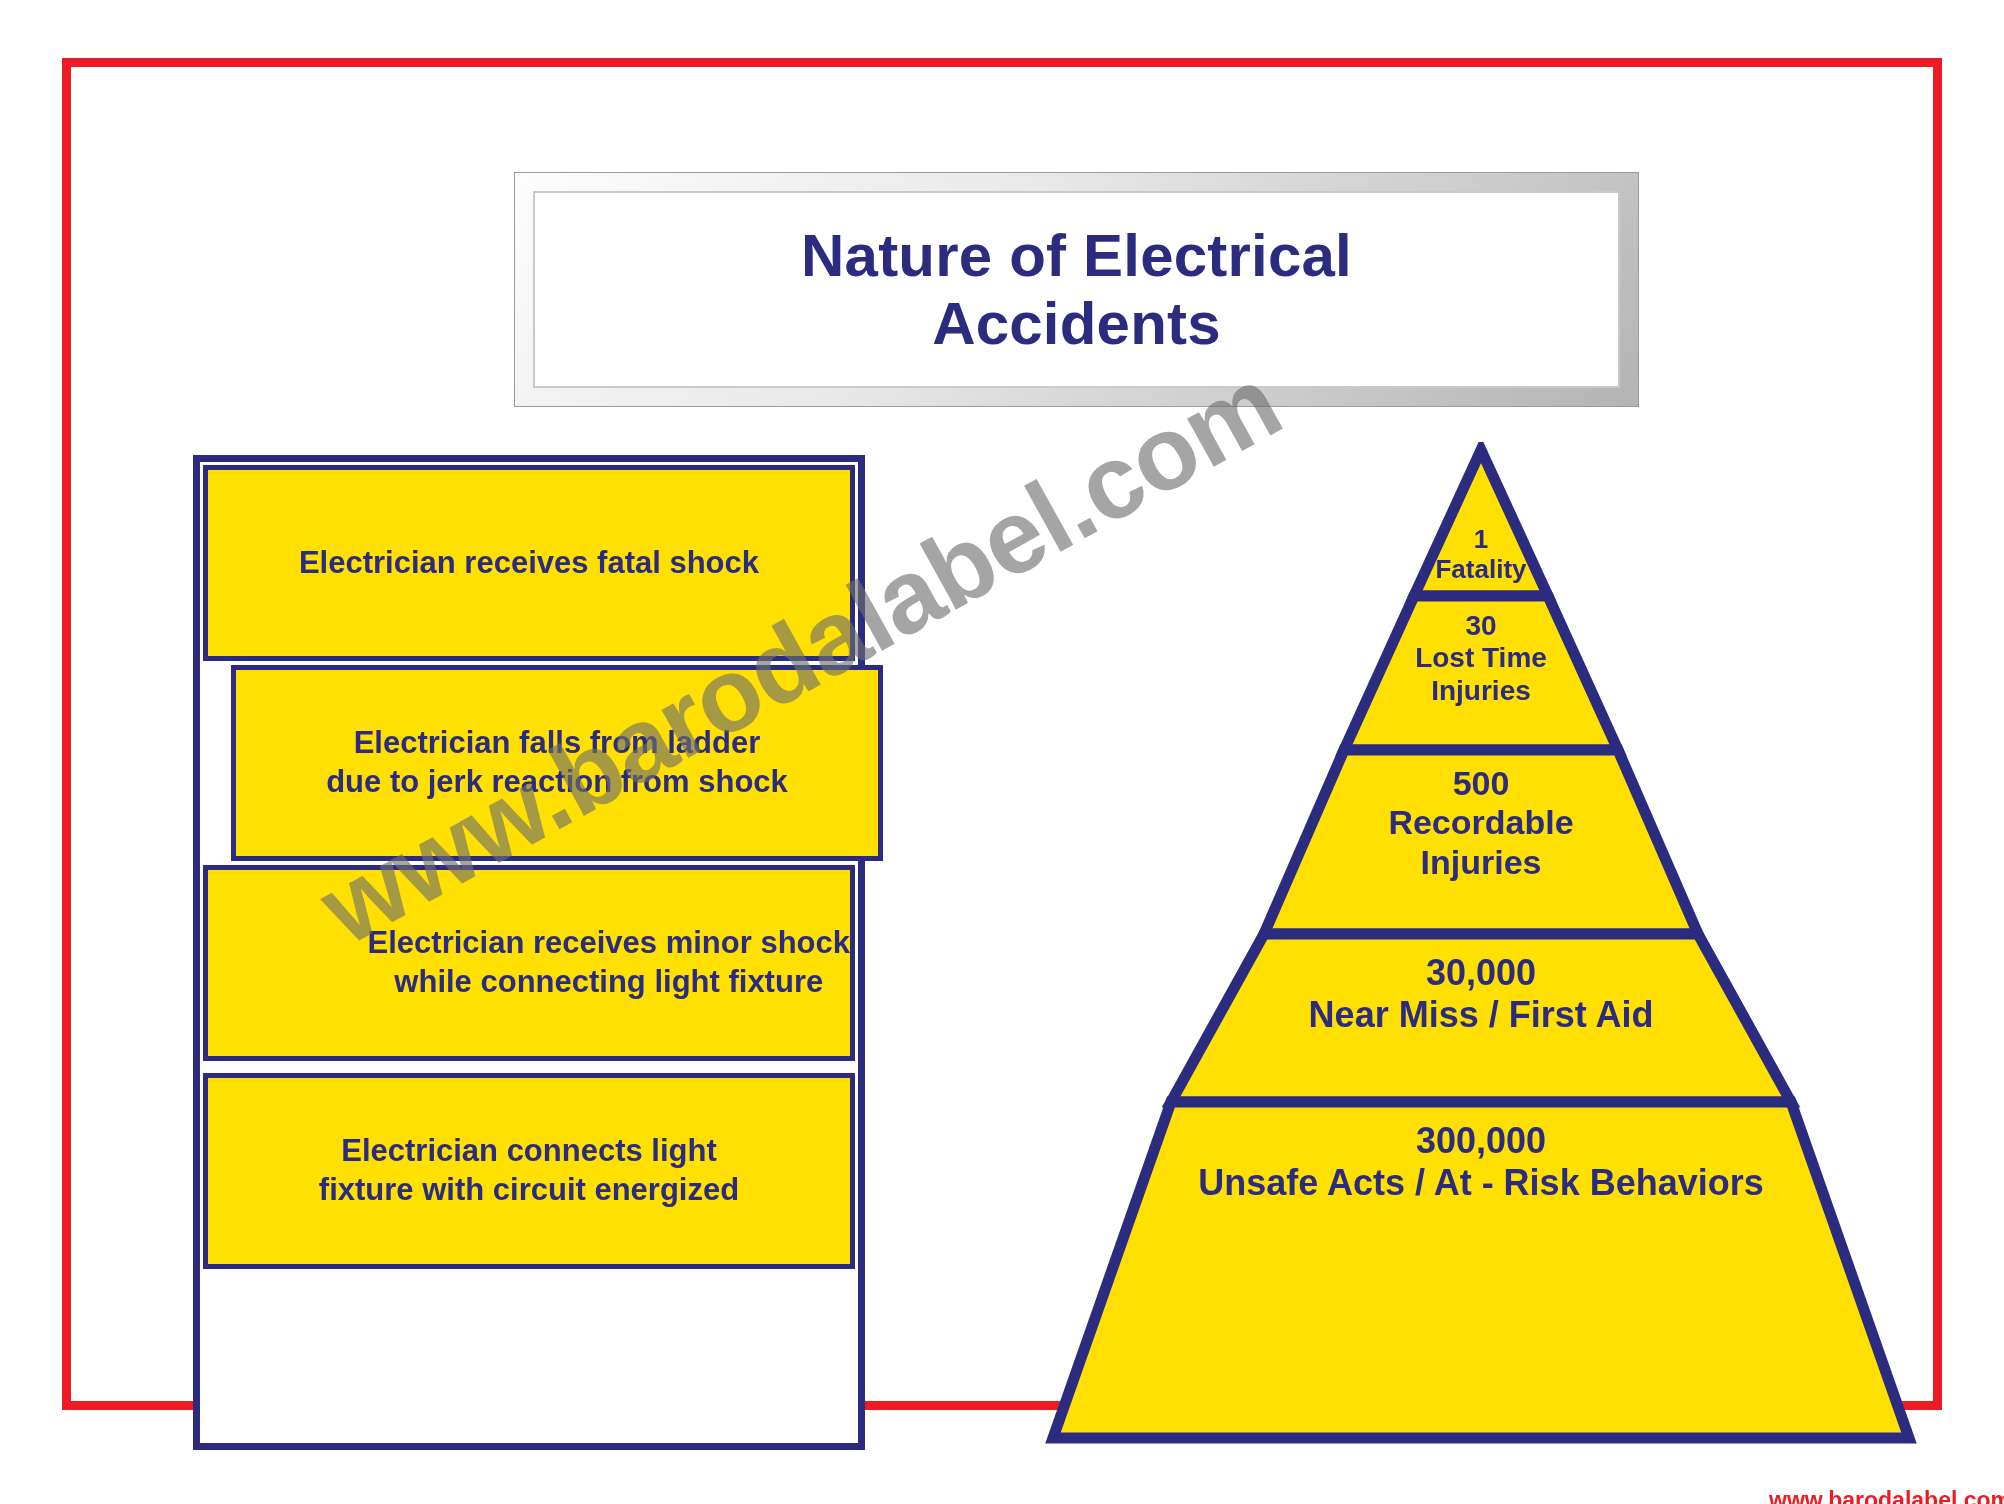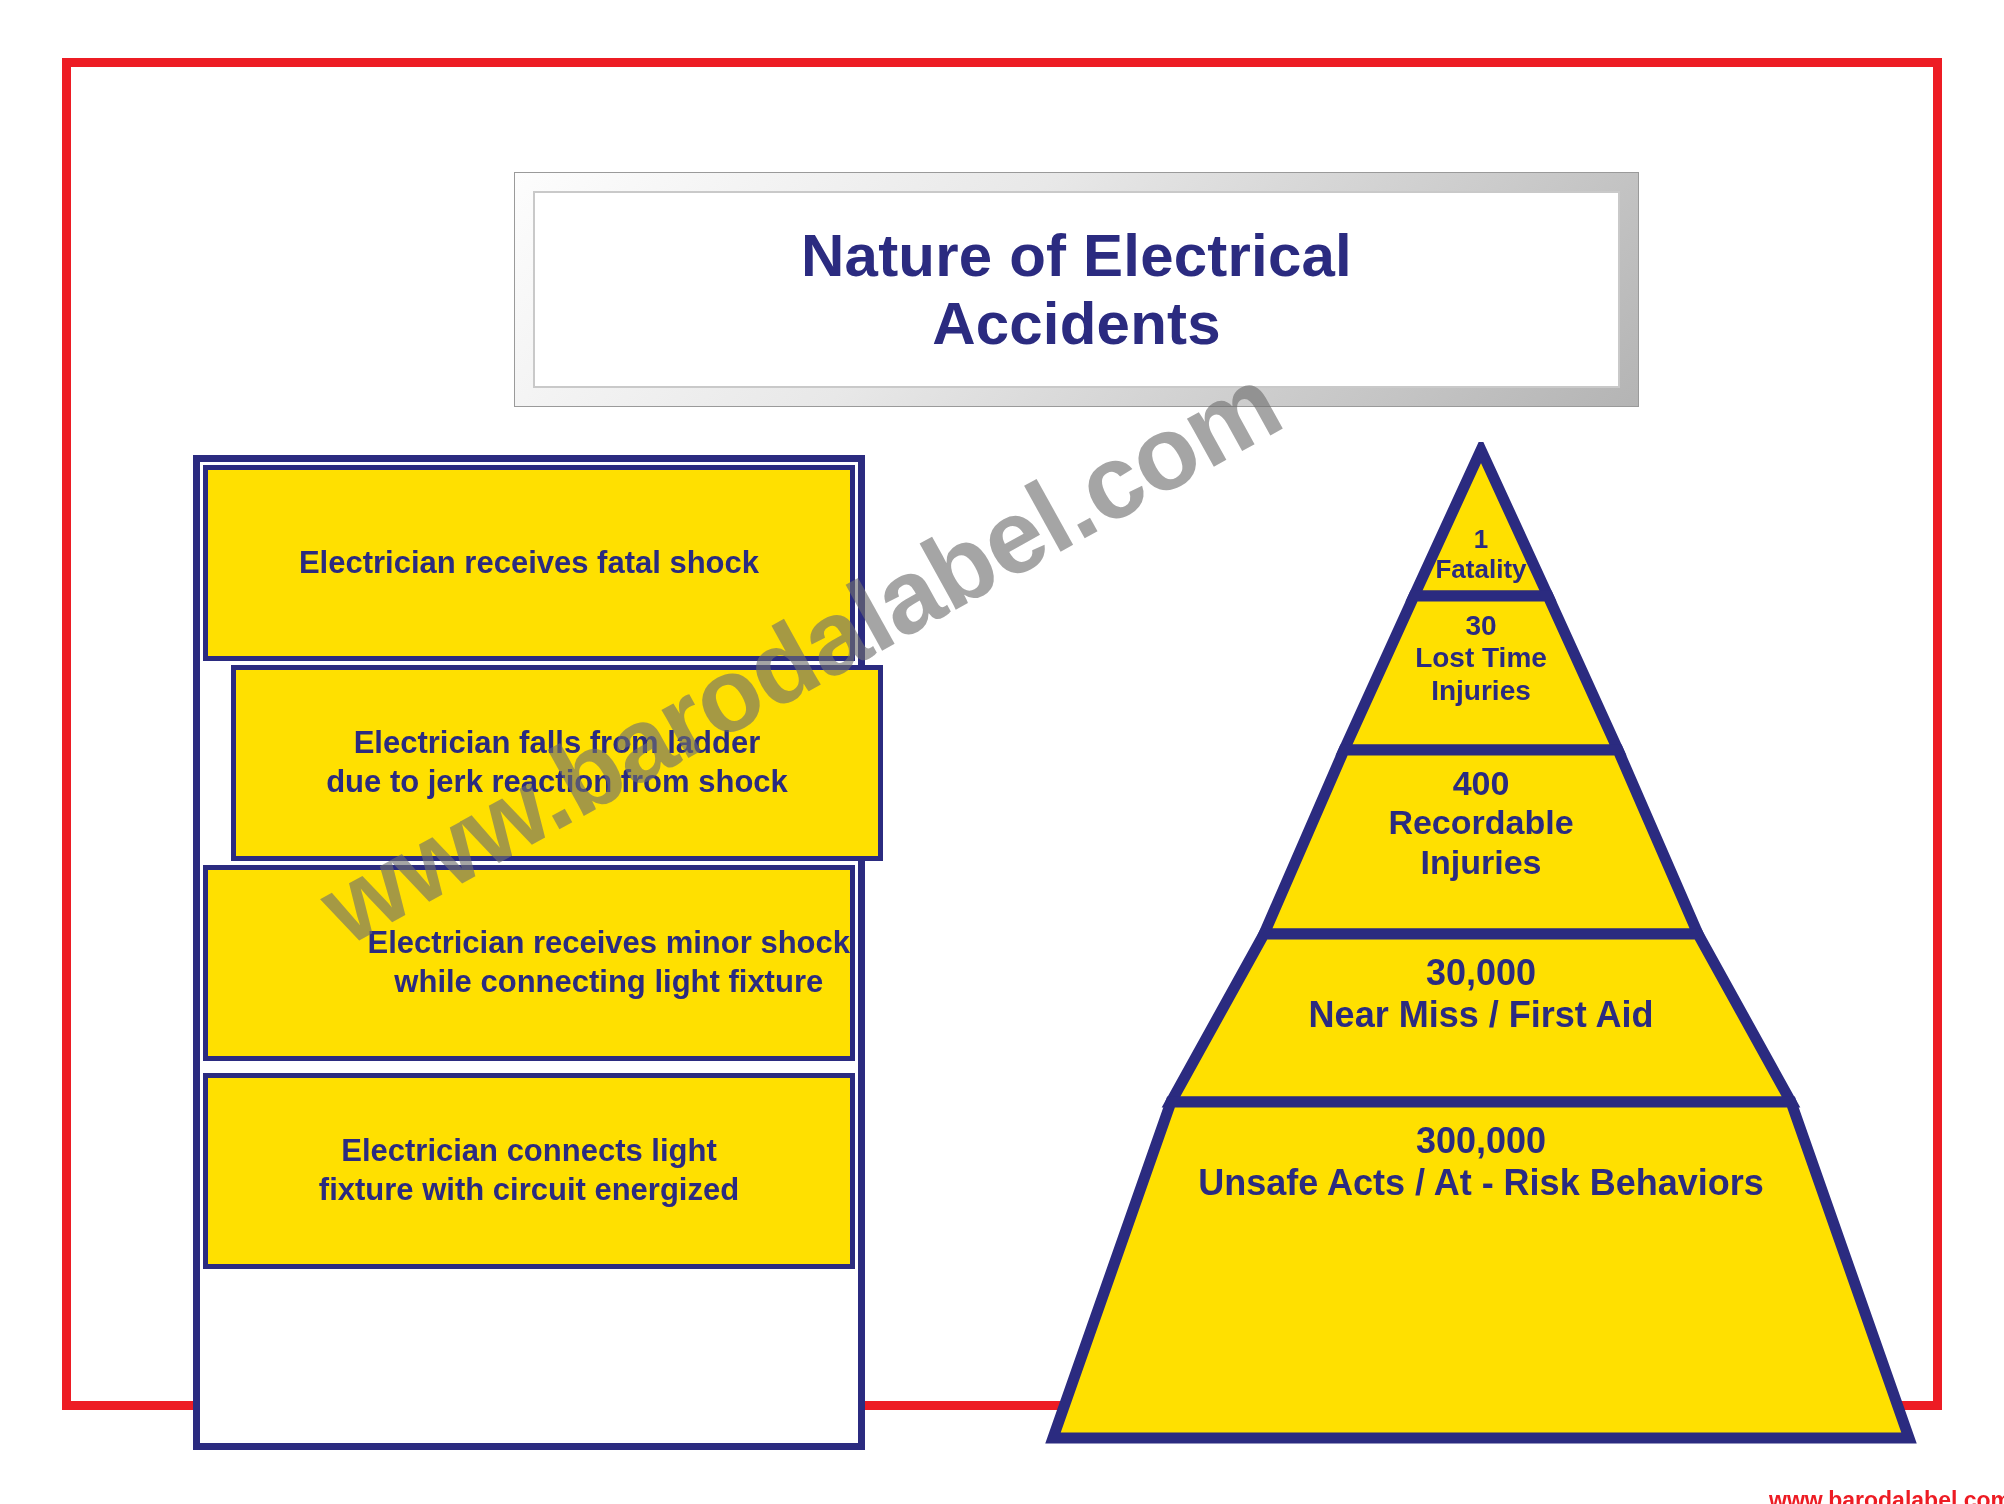--- a/index.html
+++ b/index.html
@@ -215,21 +215,21 @@
         <polygon points="263,492 697,492 790,660 170,660" fill="#ffe000" stroke="#2b2b80" stroke-width="11"></polygon>
 
         <polygon points="170,660 790,660 908,996 52,996" fill="#ffe000" stroke="#2b2b80" stroke-width="11"></polygon>
       </svg>
 
       <div class="pyr-label" id="pl-0">1
 Fatality</div>
       <div class="pyr-label" id="pl-1">30
 Lost Time
 Injuries</div>
-      <div class="pyr-label" id="pl-2">400
+      <div class="pyr-label" id="pl-2">500
 Recordable
 Injuries</div>
       <div class="pyr-label" id="pl-3">30,000
 Near Miss / First Aid</div>
       <div class="pyr-label" id="pl-4">300,000
 Unsafe Acts / At - Risk Behaviors</div>
     </div>
 
     <div id="footer-url">www.barodalabel.com</div>
 

